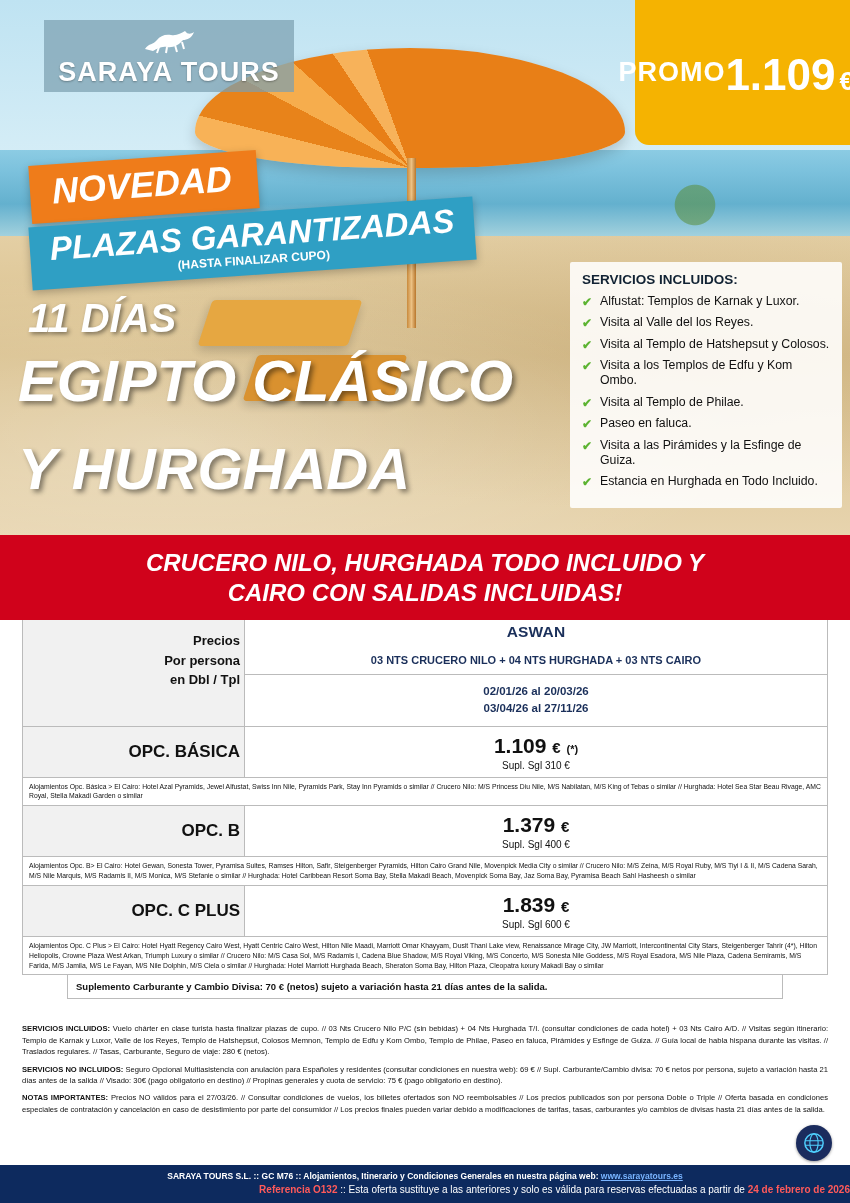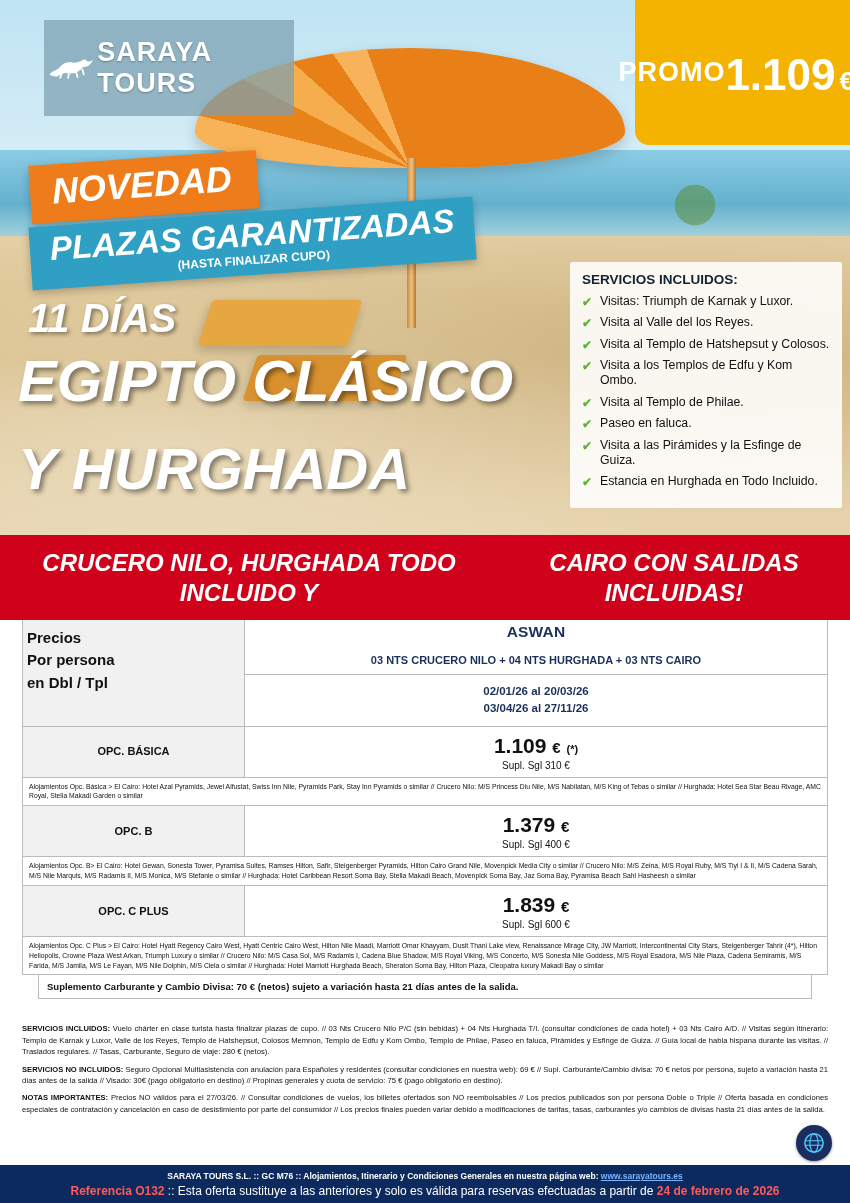--- a/index.html
+++ b/index.html
@@ -74,23 +74,23 @@
   .l2{ left:250px; top:355px; background:#d98f2a;}
   .palm {
     position:absolute; right:120px; top:170px; width:70px;height:70px;
     border-radius:50%;
     background: radial-gradient(circle at 50% 50%, #5a8e3a 0 40%, transparent 42%);
     opacity:.55;
   }
 
   
   .logo-box {
-    position:absolute; left:44px; top:20px; width:250px; height:96px;
+    position:absolute; left:44px; top:20px; width:250px; height:72px;
     background: rgba(123,160,176,.72);
-    display:flex; flex-direction:row; align-items:center; justify-content:center;
+    display:flex; flex-direction:column; align-items:center; justify-content:center;
   }
   .logo-mark { width:60px; height:30px; margin-bottom:2px; }
   .logo-text {
     color:#fff; font-size:27px; font-weight:bold; letter-spacing:1px;
     text-shadow:0 1px 2px rgba(0,0,0,.3);
   }
 
   
   .promo {
     position:absolute; right:0; top:0; width:215px; height:145px;
@@ -152,50 +152,50 @@
     padding-left:18px; position:relative; line-height:1.25;
   }
   .services li .chk {
     position:absolute; left:0; top:1px; color:#5cb331; font-size:12px; font-weight:bold;
   }
 
   
   .redband {
     position:absolute; left:0; top:535px; width:850px; height:85px;
     background:#d0021b; color:#fff; text-align:center;
-    display:flex; flex-direction:row; align-items:center; justify-content:center;
+    display:flex; flex-direction:column; align-items:center; justify-content:center;
     font-weight:bold; font-style:italic;
   }
   .redband div { font-size:24px; line-height:1.25; }
 
   
   .validity { text-align:center; margin-top:12px; }
   .validity .v1 { font-size:17px; font-weight:bold; color:#111; }
   .validity .v2 { font-size:13.5px; color:#111; margin-top:2px; }
 
   
   .tbl { width:806px; margin:10px auto 0 auto; border:1px solid #bbb; border-collapse:collapse; }
   .tbl td { border:1px solid #bbb; vertical-align:middle; }
   .cell-left {
-    width:222px; background:#f1f1f1; text-align:left;
-    font-size:15px; font-weight:bold; color:#111; padding:8px 4px; line-height:1.5;
+    width:222px; background:#f1f1f1; text-align:right;
+    font-size:13px; font-weight:bold; color:#111; padding:8px 4px; line-height:1.5;
   }
   .head-main { text-align:center; padding:10px 6px 8px 6px; }
   .head-main .h1 { font-size:15.5px; font-weight:bold; color:#1a2f5a; letter-spacing:.2px;}
   .head-main .h2 { font-size:11px; font-weight:bold; color:#1a2f5a; margin-top:13px;}
   .dates { text-align:center; padding:8px 4px; font-size:11.5px; font-weight:bold; color:#1a2f5a; line-height:1.5;}
   .price-cell { text-align:center; padding:7px 4px 6px 4px; }
   .price-cell .p { font-size:21px; font-weight:bold; color:#111; }
   .price-cell .p .eur { font-size:15px; }
   .price-cell .p .ast { font-size:11px; }
   .price-cell .supl { font-size:10px; color:#111; margin-top:2px; }
   .note-row td { padding:4px 6px; font-size:6.8px; color:#111; line-height:1.45; }
-  .opc-label { font-size:11px; font-weight:bold; text-align:center; color:#111; }
-
-  .suplemento { width:774px; margin:0 auto; border:1px solid #bbb; border-top:none;
+  .opc-label { font-size:17px; font-weight:bold; color:#111; }
+
+  .suplemento { width:716px; margin:0 auto; border:1px solid #bbb; border-top:none;
     padding:6px 8px; font-size:9.5px; font-weight:bold; color:#111; }
 
   .legal { width:806px; margin:24px auto 0 auto; font-size:7.6px; color:#111; line-height:1.5; }
   .legal p { margin:0 0 6px 0; text-align:justify; }
   .legal b { font-weight:bold; }
 
   .globe {
     position:absolute; right:18px; bottom:42px; width:36px; height:36px;
     border-radius:50%; background:#1b2c5e;
     display:flex; align-items:center; justify-content:center;
@@ -204,21 +204,21 @@
   .globe svg { width:22px; height:22px; }
 
   
   .footer {
     position:absolute; left:0; bottom:0; width:850px; height:38px;
     background:#0d2a5e; color:#fff; text-align:center;
     padding-top:6px;
   }
   .footer .f1 { font-size:8.5px; font-weight:bold; }
   .footer .f1 a { color:#79b4ff; text-decoration:underline; }
-  .footer .f2 { font-size:12px; margin-top:3px; }
+  .footer .f2 { font-size:10px; margin-top:3px;text-align:right; }
   .footer .f2 .ref { color:#ff5a5a; font-weight:bold; }
   .footer .f2 .date { color:#ff5a5a; font-weight:bold; }
 </style>
 </head>
 <body>
 
 <div class="hero">
   <div class="sea"></div>
   <div class="sand"></div>
 
@@ -256,21 +256,21 @@
     <span class="small">(HASTA FINALIZAR CUPO)</span>
   </div>
 
   <div class="dias">11 DÍAS</div>
   <div class="title1">EGIPTO CLÁSICO</div>
   <div class="title2">Y HURGHADA</div>
 
   <div class="services">
     <h3>SERVICIOS INCLUIDOS:</h3>
     <ul>
-      <li><span class="chk">✔</span><span>Visitas: Triumph de Karnak y Luxor.</span></li>
+      <li><span class="chk">✔</span><span>Alfustat: Templos de Karnak y Luxor.</span></li>
       <li><span class="chk">✔</span><span>Visita al Valle del los Reyes.</span></li>
       <li><span class="chk">✔</span><span>Visita al Templo de Hatshepsut y Colosos.</span></li>
       <li><span class="chk">✔</span><span>Visita a los Templos de Edfu y Kom Ombo.</span></li>
       <li><span class="chk">✔</span><span>Visita al Templo de Philae.</span></li>
       <li><span class="chk">✔</span><span>Paseo en faluca.</span></li>
       <li><span class="chk">✔</span><span>Visita a las Pirámides y la Esfinge de Guiza.</span></li>
       <li><span class="chk">✔</span><span>Estancia en Hurghada en Todo Incluido.</span></li>
     </ul>
   </div>
 </div>

